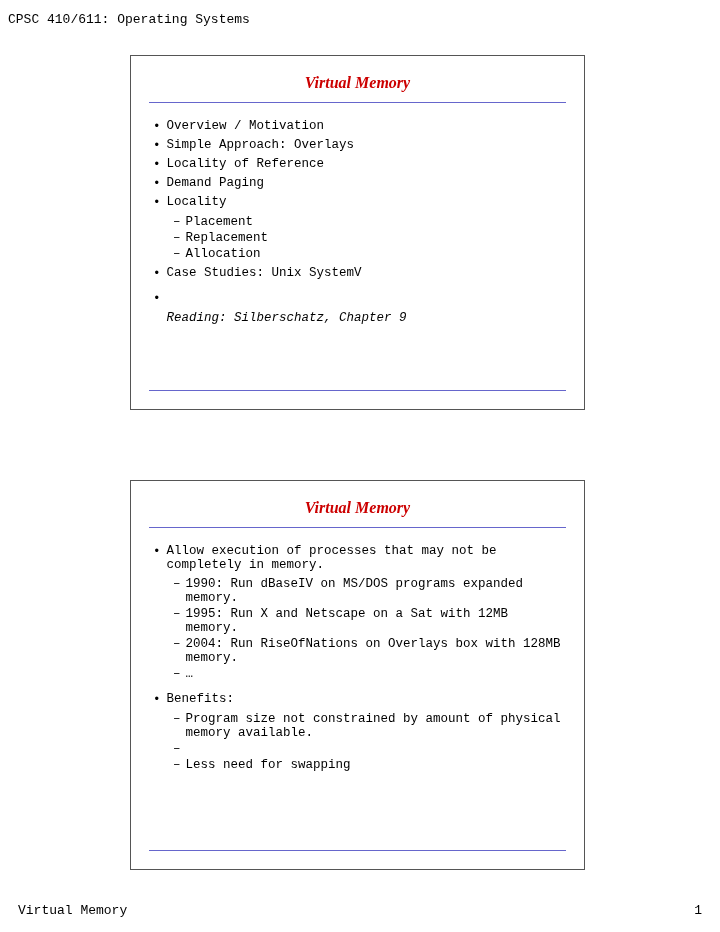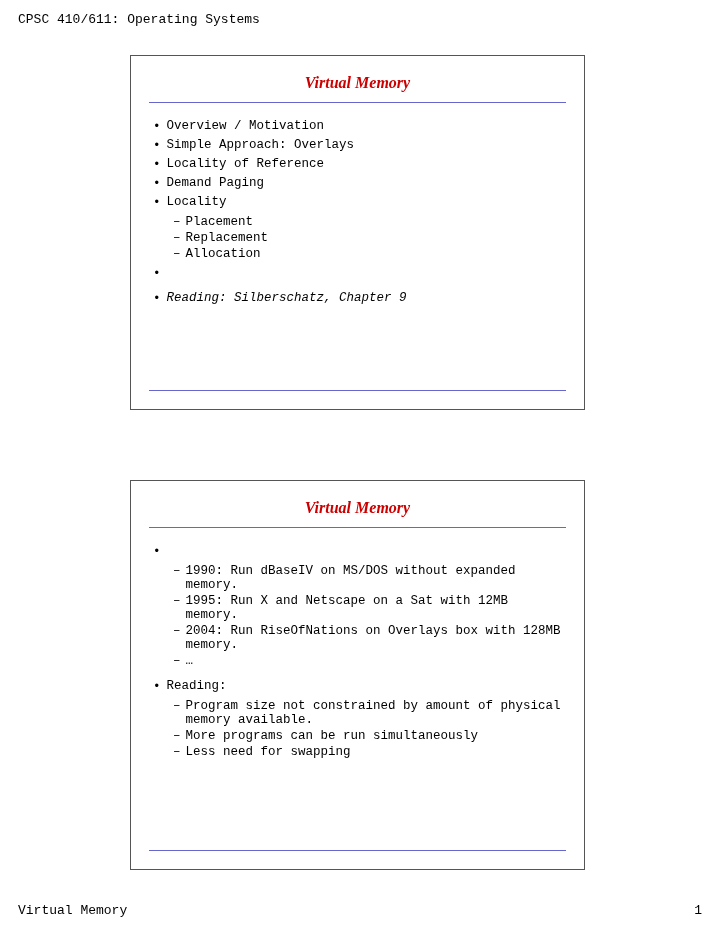--- a/index.html
+++ b/index.html
@@ -15,21 +15,21 @@
       font-family: 'Courier New', Courier, monospace;
       font-size: 13px;
       color: #000000;
       position: relative;
       overflow: hidden;
     }
 
     .page-header {
       position: absolute;
       top: 12px;
-      left: 18px;
+      left: 8px;
       font-size: 13px;
       font-family: 'Courier New', Courier, monospace;
     }
 
     .page-footer-left {
       position: absolute;
       bottom: 14px;
       left: 18px;
       font-size: 13px;
       font-family: 'Courier New', Courier, monospace;
@@ -116,21 +116,21 @@
       align-items: flex-start;
     }
 
     .dash {
       margin-right: 5px;
       flex-shrink: 0;
     }
 
     .reading-item {
       font-style: italic;
-      margin-top: 0;
+      margin-top: 20px;
     }
 
     .spacer {
       height: 6px;
     }
   </style>
 </head>
 <body>
 
 <div class="page-header">CPSC 410/611: Operating Systems</div>
@@ -171,75 +171,76 @@
         <span>Replacement</span>
       </li>
       <li>
         <span class="dash">–</span>
         <span>Allocation</span>
       </li>
     </ul>
     <ul class="bullet-list">
       <li>
         <span class="bullet-dot">•</span>
+        <span>Case Studies: Unix SystemV</span>
       </li>
     </ul>
     <div class="spacer"></div>
     <ul class="bullet-list">
       <li>
         <span class="bullet-dot">•</span>
         <span class="reading-item">Reading: Silberschatz, Chapter 9</span>
       </li>
     </ul>
   </div>
   <hr class="slide-divider" style="position:absolute;bottom:18px;left:0;right:0;margin:0 18px;">
 </div>
 
 <div class="slide-card slide2">
   <div class="slide-title">Virtual Memory</div>
   <hr class="slide-divider">
   <div class="slide-content">
     <ul class="bullet-list">
       <li>
         <span class="bullet-dot">•</span>
+        <span>Allow execution of processes that may not be completely in memory.</span>
       </li>
     </ul>
     <ul class="sub-list">
       <li>
         <span class="dash">–</span>
-        <span>1990: Run dBaseIV on MS/DOS without expanded memory.</span>
+        <span>1990: Run dBaseIV on MS/DOS programs expanded memory.</span>
       </li>
       <li>
         <span class="dash">–</span>
         <span>1995: Run X and Netscape on a Sat with 12MB memory.</span>
       </li>
       <li>
         <span class="dash">–</span>
         <span>2004: Run RiseOfNations on Overlays box with 128MB memory.</span>
       </li>
       <li>
         <span class="dash">–</span>
         <span>…</span>
       </li>
     </ul>
     <div class="spacer"></div>
     <ul class="bullet-list">
       <li>
         <span class="bullet-dot">•</span>
-        <span>Reading:</span>
+        <span>Benefits:</span>
       </li>
     </ul>
     <ul class="sub-list">
       <li>
         <span class="dash">–</span>
         <span>Program size not constrained by amount of physical memory available.</span>
       </li>
       <li>
         <span class="dash">–</span>
-        <span>More programs can be run simultaneously</span>
       </li>
       <li>
         <span class="dash">–</span>
         <span>Less need for swapping</span>
       </li>
     </ul>
   </div>
   <hr class="slide-divider" style="position:absolute;bottom:18px;left:0;right:0;margin:0 18px;">
 </div>
 

